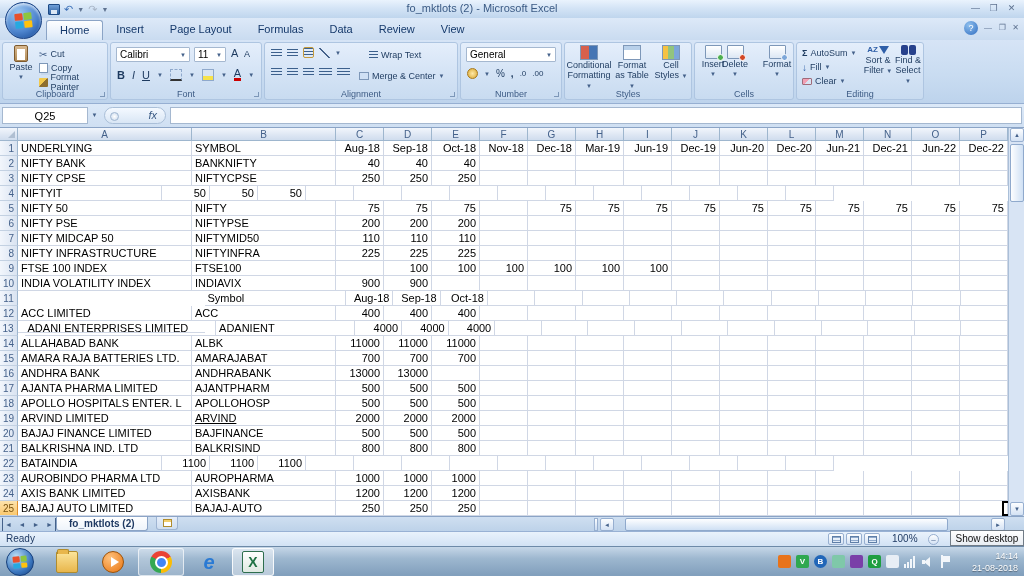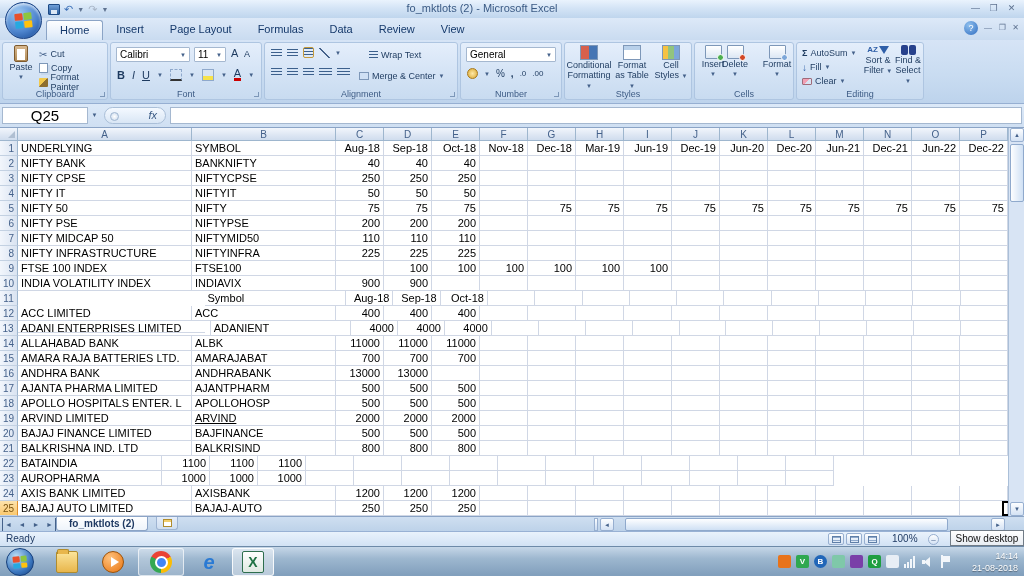--- a/index.html
+++ b/index.html
@@ -74,21 +74,21 @@
     background:linear-gradient(#b8d0ea 0 30%,#fff 30% 100%),
     repeating-linear-gradient(to bottom, rgba(125,151,184,.6) 0 1px, rgba(0,0,0,0) 1px 5px); }
   .cstyle-icon { width:18px; height:15px; border:1px solid #7d97b8;
     background:linear-gradient(90deg,#f6c242 0 33%,#92c47d 33% 66%,#7da7d9 66% 100%); }
   .coin { width:11px; height:11px; border-radius:50%; background:radial-gradient(#ffe9a8,#d9a62e); border:1px solid #a8791c; }
 
   
   #formula-row { position:absolute; left:0; top:104px; width:1024px; height:24px;
     background:linear-gradient(#dce9f8,#cfdff2); border-bottom:1px solid #8ba4c6; }
   #name-box { position:absolute; left:2px; top:3px; width:86px; height:17px; background:#fff;
-    border:1px solid #a5b8d0; font-size:15px; text-align:center; line-height:16px; }
+    border:1px solid #a5b8d0; font-size:11px; text-align:center; line-height:16px; }
   #name-dd { position:absolute; left:88px; top:3px; width:13px; height:17px; font-size:6px;
     text-align:center; line-height:17px; color:#44618a; }
   #fx-capsule { position:absolute; left:104px; top:3px; width:62px; height:17px; border-radius:9px;
     background:linear-gradient(#f4f9ff,#d9e6f5); border:1px solid #aabfd8; }
   #fx-dot { position:absolute; left:5px; top:4px; width:9px; height:9px; border-radius:50%;
     background:radial-gradient(#fff,#c8d8ec); border:1px solid #9fb5d0; }
   #fx-label { position:absolute; right:8px; top:1px; font-style:italic; font-size:11px; color:#3a5a84; }
   #formula-input { position:absolute; left:170px; top:3px; right:2px; height:17px; background:#fff;
     border:1px solid #a5b8d0; }
 
@@ -509,21 +509,20 @@
         <div class="cell num" style="width: 48px;"></div>
         <div class="cell num" style="width: 48px;"></div>
         <div class="cell num" style="width: 48px;"></div>
         <div class="cell num" style="width: 48px;"></div>
         <div class="cell num" style="width: 48px;"></div>
         <div class="cell num" style="width: 48px;"></div>
         <div class="cell num" style="width: 48px;"></div>
       </div>
       <div class="grow">
         <div class="rh">4</div>
-        <div class="cell" style="width: 174px;">NIFTY IT</div>
         <div class="cell" style="width: 144px;">NIFTYIT</div>
         <div class="cell num" style="width: 48px;">50</div>
         <div class="cell num" style="width: 48px;">50</div>
         <div class="cell num" style="width: 48px;">50</div>
         <div class="cell num" style="width: 48px;"></div>
         <div class="cell num" style="width: 48px;"></div>
         <div class="cell num" style="width: 48px;"></div>
         <div class="cell num" style="width: 48px;"></div>
         <div class="cell num" style="width: 48px;"></div>
         <div class="cell num" style="width: 48px;"></div>
@@ -680,21 +679,21 @@
         <div class="cell num" style="width: 48px;"></div>
         <div class="cell num" style="width: 48px;"></div>
         <div class="cell num" style="width: 48px;"></div>
         <div class="cell num" style="width: 48px;"></div>
         <div class="cell num" style="width: 48px;"></div>
         <div class="cell num" style="width: 48px;"></div>
         <div class="cell num" style="width: 48px;"></div>
       </div>
       <div class="grow">
         <div class="rh">13</div>
-        <div class="cell" style="width: 198px;">ADANI ENTERPRISES LIMITED</div>
+        <div class="cell" style="width: 198px; margin-left: 7px;">ADANI ENTERPRISES LIMITED</div>
         <div class="cell" style="width: 144px;">ADANIENT</div>
         <div class="cell num" style="width: 48px;">4000</div>
         <div class="cell num" style="width: 48px;">4000</div>
         <div class="cell num" style="width: 48px;">4000</div>
         <div class="cell num" style="width: 48px;"></div>
         <div class="cell num" style="width: 48px;"></div>
         <div class="cell num" style="width: 48px;"></div>
         <div class="cell num" style="width: 48px;"></div>
         <div class="cell num" style="width: 48px;"></div>
         <div class="cell num" style="width: 48px;"></div>
@@ -869,20 +868,21 @@
         <div class="cell num" style="width: 48px;"></div>
         <div class="cell num" style="width: 48px;"></div>
         <div class="cell num" style="width: 48px;"></div>
         <div class="cell num" style="width: 48px;"></div>
         <div class="cell num" style="width: 48px;"></div>
         <div class="cell num" style="width: 48px;"></div>
         <div class="cell num" style="width: 48px;"></div>
       </div>
       <div class="grow">
         <div class="rh">23</div>
+        <div class="cell" style="width: 174px;">AUROBINDO PHARMA LTD</div>
         <div class="cell" style="width: 144px;">AUROPHARMA</div>
         <div class="cell num" style="width: 48px;">1000</div>
         <div class="cell num" style="width: 48px;">1000</div>
         <div class="cell num" style="width: 48px;">1000</div>
         <div class="cell num" style="width: 48px;"></div>
         <div class="cell num" style="width: 48px;"></div>
         <div class="cell num" style="width: 48px;"></div>
         <div class="cell num" style="width: 48px;"></div>
         <div class="cell num" style="width: 48px;"></div>
         <div class="cell num" style="width: 48px;"></div>

